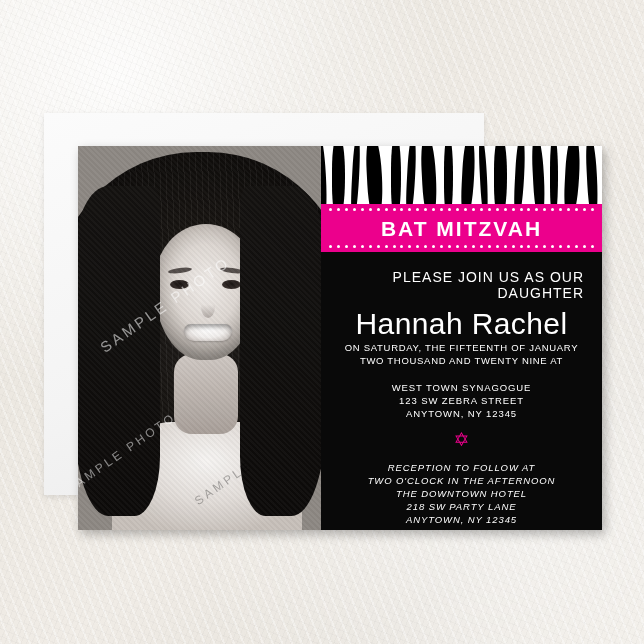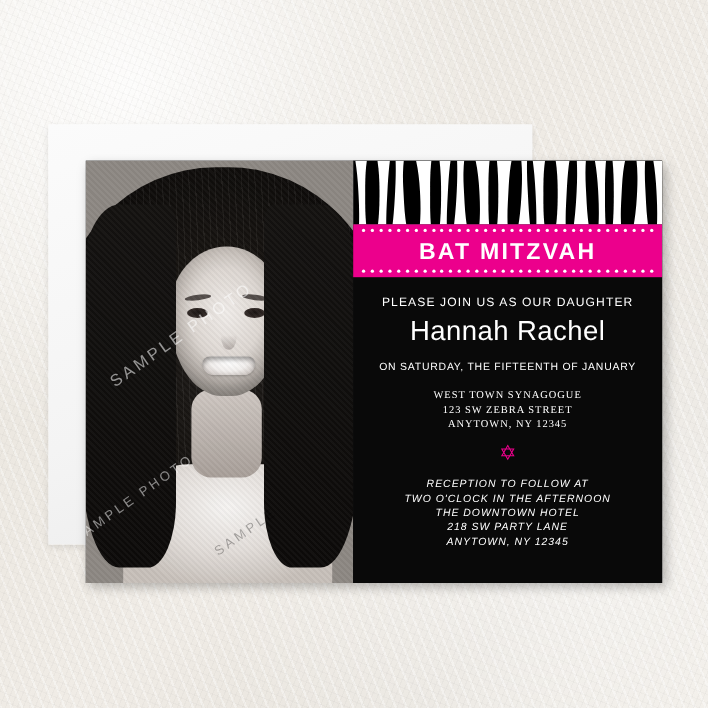--- a/index.html
+++ b/index.html
@@ -220,42 +220,42 @@
     display:block;
     width: 3px; height: 3px;
     background: #ffffff;
     border-radius: 50%;
   }
 
   .body-area {
     padding: 17px 18px 0;
   }
   .join-line {
-    font-size: 11px;
+    font-size: 14px;
     letter-spacing: 1.0px;
     margin-bottom: 6px;
+    text-align: right;
   }
   .name {
-    font-size: 25px;
+    font-size: 30px;
     letter-spacing: 0.4px;
-    margin-bottom: 11px;
+    margin-bottom: 0;
     font-weight: normal;
   }
   .para {
     font-size: 9.5px;
     letter-spacing: 0.7px;
     line-height: 13px;
     margin: 0 0 14px;
   }
   .venue {
     font-size: 9.5px;
     letter-spacing: 0.9px;
     line-height: 13px;
     margin: 3px 0 10px;
-    font-family: Liberation Serif, serif;
   }
   .star-wrap {
     margin: 4px 0 12px;
     line-height: 1;
   }
   .star {
     color: #ec008c;
     font-size: 19px;
   }
   .reception {
@@ -407,20 +407,21 @@
             <span></span>
           </div>
       </div>
 
       <div class="body-area">
         <div class="join-line">PLEASE JOIN US AS OUR DAUGHTER</div>
         <div class="name">Hannah Rachel</div>
 
         <div class="para" id="invitation-text">
             <div>ON SATURDAY, THE FIFTEENTH OF JANUARY</div>
+            <div>TWO THOUSAND AND TWENTY NINE AT</div>
           </div>
 
         <div class="venue" id="venue-text">
             <div>WEST TOWN SYNAGOGUE</div>
             <div>123 SW ZEBRA STREET</div>
             <div>ANYTOWN, NY 12345</div>
           </div>
 
         <div class="star-wrap">
           <span class="star">✡</span>

